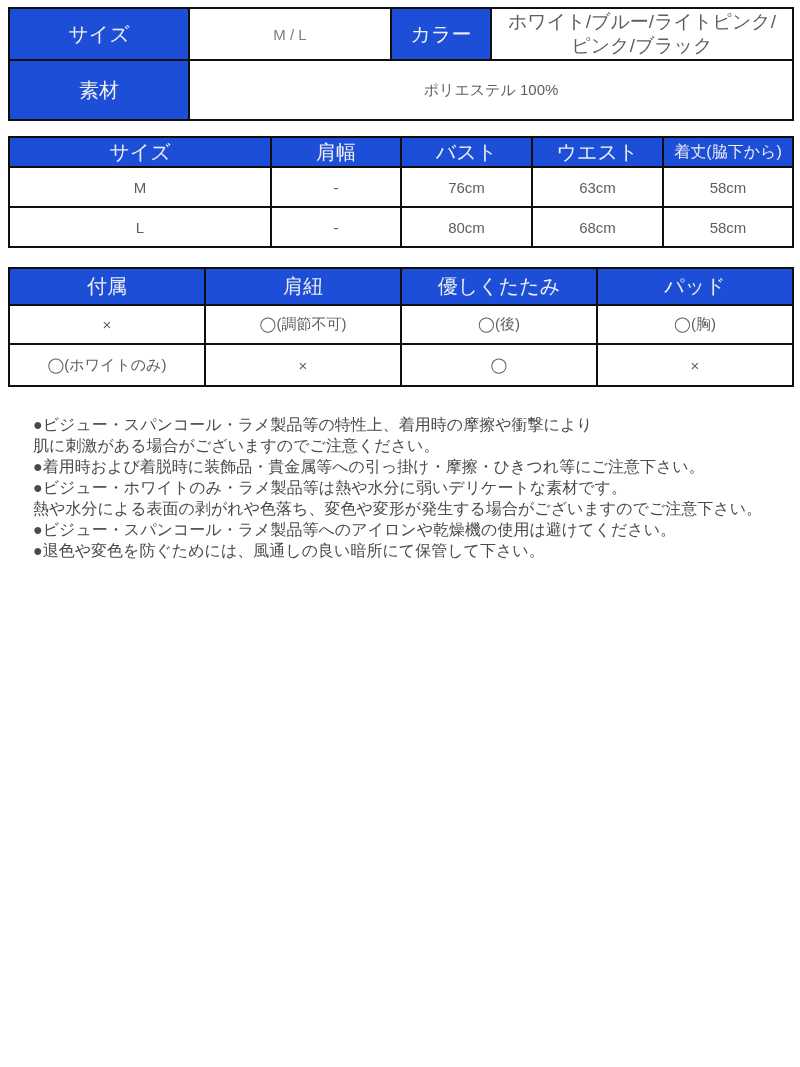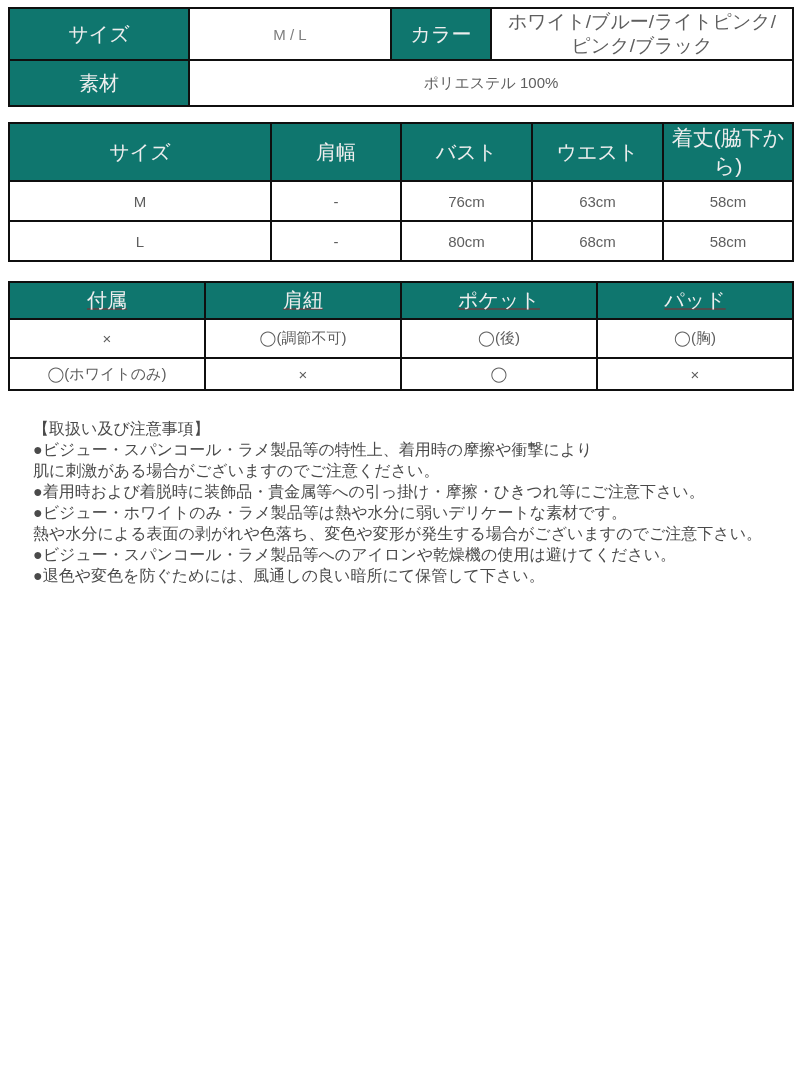--- a/index.html
+++ b/index.html
@@ -23,46 +23,46 @@
   }
   th, td {
     border: 2px solid #0f0f0f;
     text-align: center;
     vertical-align: middle;
     padding: 0;
     font-weight: normal;
     overflow: hidden;
   }
   .hdr {
-    background: #0f766e;
+    background: #1d4ed8;
     color: #eeeeee;
     font-size: 20px;
     margin-top: 32px;
   }
-  .hdr.sm { font-size: 21px; }
+  .hdr.sm { font-size: 16px; }
   .val {
     background: #ffffff;
     color: #5e5e5e;
     font-size: 15px;
   }
   .val.light { color: #7d7d7d; }
   .colorcell { font-size: 19px; line-height: 24px; }
   .colorcell .inner {
     width: 278px;
     margin: 0 auto;
     word-break: break-all;
     text-align: center;
   }
   .r52 { height: 52px; }
-  .r46 { height: 46px; }
+  .r46 { height: 60px; }
   .r30 { height: 30px; }
   .r40 { height: 40px; }
-  .r32 { height: 37px; text-decoration: underline; }
+  .r32 { height: 37px; }
   .r39 { height: 39px; }
-  .r42 { height: 32px; }
+  .r42 { height: 42px; }
 
   .t2 { margin-top: 15px; }
   .t3 { margin-top: 19px; }
 
   .notes {
     margin: 27px 0 0 25px;
     font-size: 16px;
     line-height: 21px;
     color: #4a4a4a;
   }
@@ -133,40 +133,39 @@
     <colgroup>
       <col style="width:196px">
         <col style="width:196px">
         <col style="width:196px">
         <col style="width:196px">
     </colgroup>
     <tbody>
         <tr class="r32">
       <th class="hdr">付属</th>
       <th class="hdr">肩紐</th>
-      <th class="hdr">ポケット</th>
+      <th class="hdr">優しくたたみ</th>
       <th class="hdr">パッド</th>
     </tr>
     <tr class="r39">
       <td class="val">×</td>
       <td class="val">◯(調節不可)</td>
       <td class="val">◯(後)</td>
       <td class="val">◯(胸)</td>
     </tr>
     <tr class="r42">
       <td class="val">◯(ホワイトのみ)</td>
       <td class="val">×</td>
       <td class="val">◯</td>
       <td class="val">×</td>
     </tr>
   </tbody>
     </table>
 
   <div class="notes">
-    <div>【取扱い及び注意事項】</div>
     <div>●ビジュー・スパンコール・ラメ製品等の特性上、着用時の摩擦や衝撃により</div>
     <div>肌に刺激がある場合がございますのでご注意ください。</div>
     <div>●着用時および着脱時に装飾品・貴金属等への引っ掛け・摩擦・ひきつれ等にご注意下さい。</div>
     <div>●ビジュー・ホワイトのみ・ラメ製品等は熱や水分に弱いデリケートな素材です。</div>
     <div>熱や水分による表面の剥がれや色落ち、変色や変形が発生する場合がございますのでご注意下さい。</div>
     <div>●ビジュー・スパンコール・ラメ製品等へのアイロンや乾燥機の使用は避けてください。</div>
     <div>●退色や変色を防ぐためには、風通しの良い暗所にて保管して下さい。</div>
   </div>
 
 </div>

